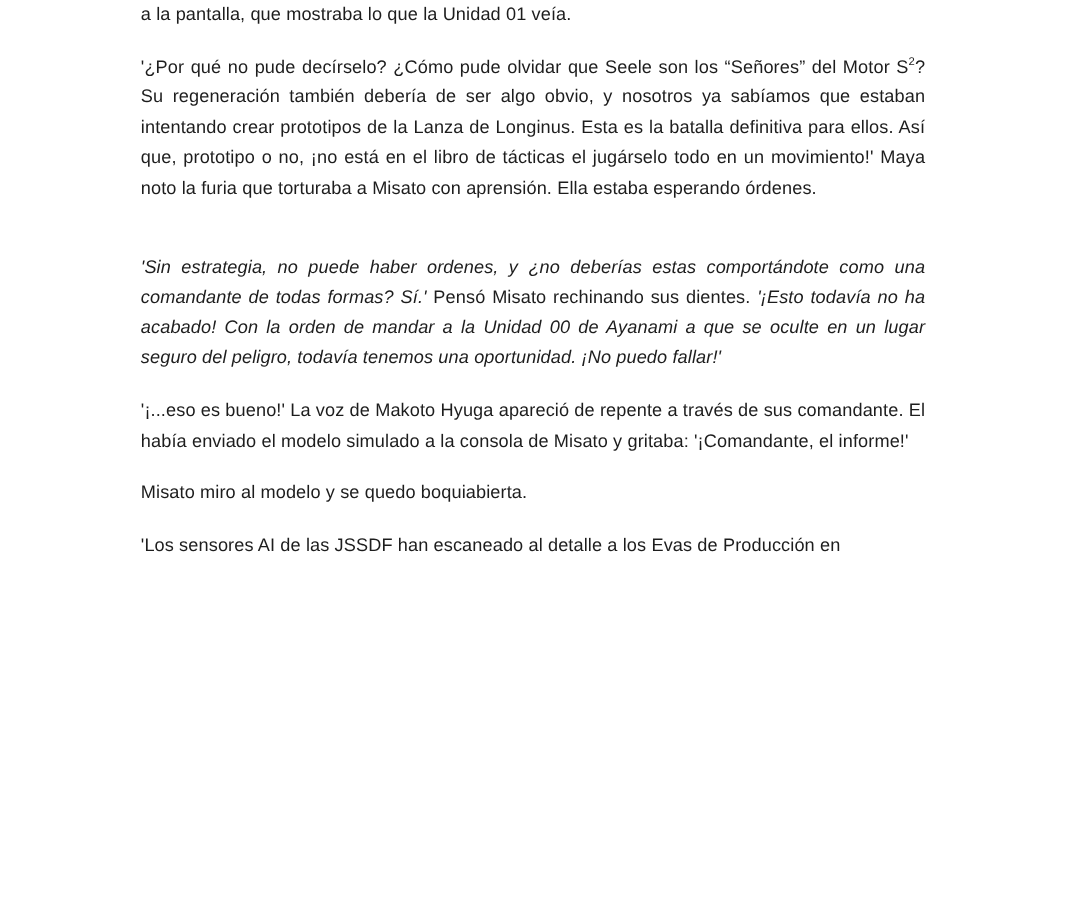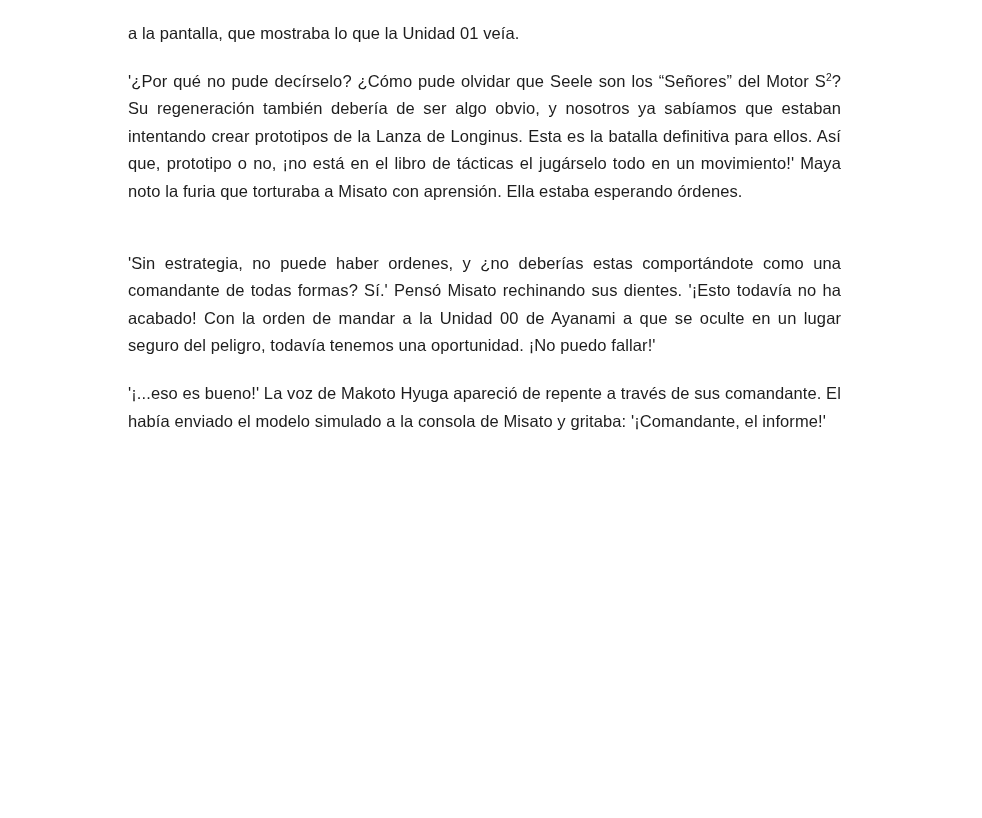--- a/index.html
+++ b/index.html
@@ -12,50 +12,51 @@
     background: #ffffff;
     overflow: hidden;
     font-family: "Liberation Sans", "DejaVu Sans", sans-serif;
   }
   .page {
     box-sizing: border-box;
     width: 982px;
     height: 734px;
     padding: 0 141px 0 128px;
     background: #ffffff;
-    margin-top: 20px;
   }
   .text-block {
     width: 100%;
   }
   .text-block p {
     margin: 0 0 20px 0;
     font-size: 16.5px;
     line-height: 27.6px;
     color: #1d1d1d;
     text-align: justify;
     text-justify: inter-word;
     letter-spacing: 0.1px;
   }
   .text-block p.empty {
     height: 4px;
     margin: 0 0 20px 0;
   }
   .run-regular { font-style: normal; }
-  .run-italic  { }
+  .run-italic  { font-style: italic; }
   sup.run-superscript {
     font-size: 0.62em;
     line-height: 0;
     vertical-align: super;
   }
 </style>
 </head>
 <body>
 
 <div class="page">
   <div class="text-block" id="doc-body">
       <p><span class="run-regular">a la pantalla, que mostraba lo que la Unidad 01 veía.</span></p>
       <p><span class="run-regular">'¿Por qué no pude decírselo? ¿Cómo pude olvidar que Seele son los “Señores” del Motor S</span><sup class="run-superscript">2</sup><span class="run-regular">? Su regeneración también debería de ser algo obvio, y nosotros ya sabíamos que estaban intentando crear prototipos de la Lanza de Longinus. Esta es la batalla definitiva para ellos. Así que, prototipo o no, ¡no está en el libro de tácticas el jugárselo todo en un movimiento!' Maya noto la furia que torturaba a Misato con aprensión. Ella estaba esperando órdenes.</span></p>
       <p class="empty"></p>
       <p><span class="run-italic">'Sin estrategia, no puede haber ordenes, y ¿no deberías estas comportándote como una comandante de todas formas? Sí.'</span><span class="run-regular"> Pensó Misato rechinando sus dientes. </span><span class="run-italic">'¡Esto todavía no ha acabado! Con la orden de mandar a la Unidad 00 de Ayanami a que se oculte en un lugar seguro del peligro, todavía tenemos una oportunidad. ¡No puedo fallar!'</span></p>
       <p><span class="run-regular">'¡...eso es bueno!' La voz de Makoto Hyuga apareció de repente a través de sus comandante. El había enviado el modelo simulado a la consola de Misato y gritaba: '¡Comandante, el informe!'</span></p>
+      <p><span class="run-regular">Misato miro al modelo y se quedo boquiabierta.</span></p>
+      <p><span class="run-regular">'Los sensores AI de las JSSDF han escaneado al detalle a los Evas de Producción en</span></p>
     </div>
 </div>
 
 </body></html>

